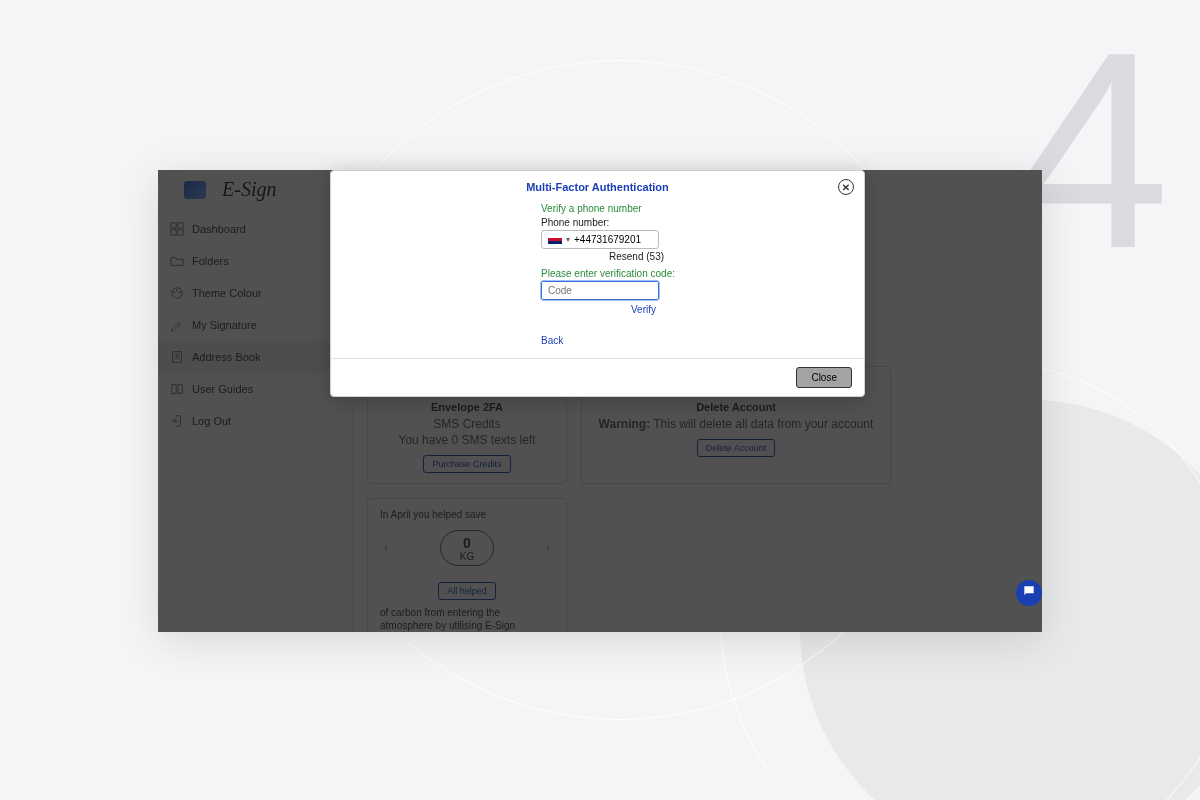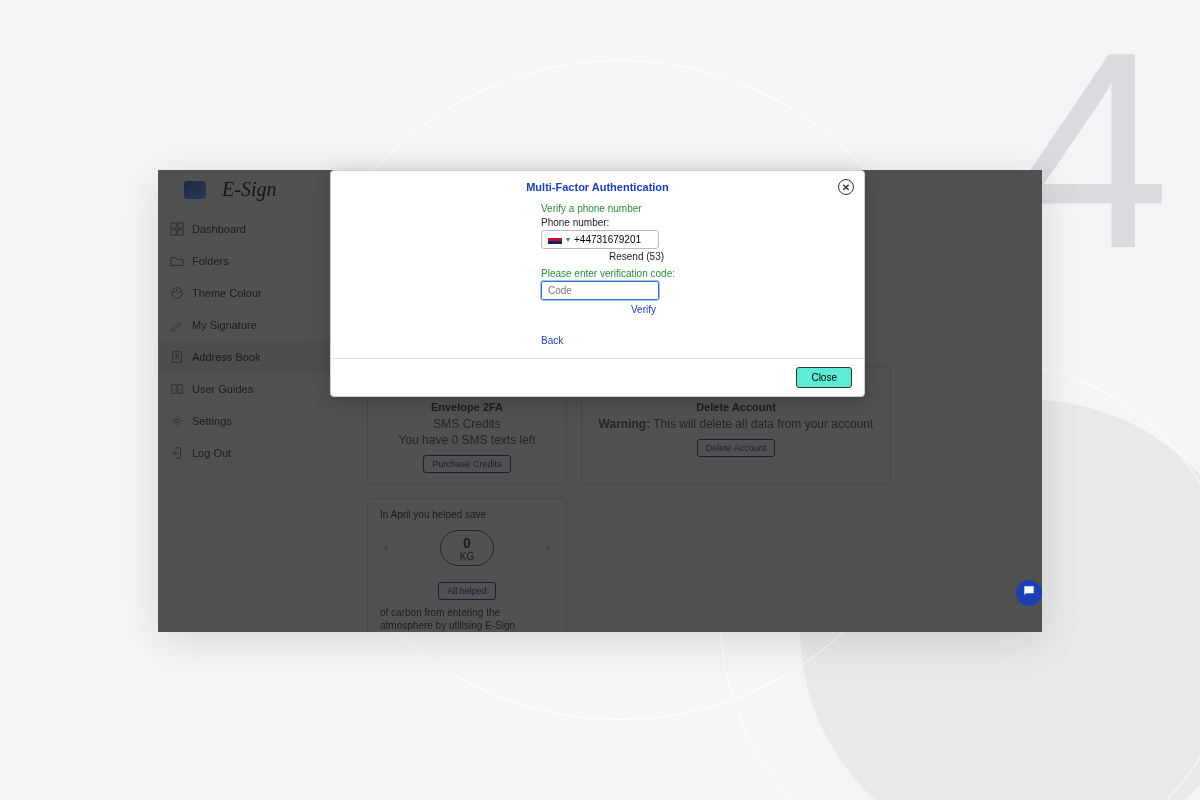--- a/index.html
+++ b/index.html
@@ -160,21 +160,21 @@
     width: 118px; font-size: 10px; color: #888;
   }
   .verify-link { font-size: 10px; color: #1a3fb5; padding-left: 90px; display:inline-block; margin-top:4px; cursor:pointer;}
   .back-link  { font-size: 10px; color: #1a3fb5; display:inline-block; margin-top:20px; cursor:pointer;}
   .modal-footer {
     border-top: 1px solid #e2e2e2;
     display: flex; justify-content: flex-end;
     padding: 8px 12px;
   }
   .btn-close {
-    border: 1px solid #333; background:#5eead4;
+    border: 1px solid #333; background:#a3a3a3;
     padding: 4px 14px; font-size: 10px; border-radius: 3px;
     cursor: pointer;
   }
 
   
   .chat-fab {
     position: absolute;
     left: 1016px; top: 580px;
     width: 26px; height: 26px;
     background: #1a3fb5; border-radius: 50%;
@@ -247,29 +247,20 @@
       </span>
       <span>Address Book</span>
     </div>
     <div class="nav-item">
       <span class="nav-icon">
         <svg viewBox="0 0 16 16" width="14" height="14">
             <path d="M2 3h5v10H2zM9 3h5v10H9z" fill="none" stroke="#666"></path>
           </svg>
       </span>
       <span>User Guides</span>
-    </div>
-    <div class="nav-item">
-      <span class="nav-icon">
-        <svg viewBox="0 0 16 16" width="14" height="14">
-            <circle cx="8" cy="8" r="2" fill="none" stroke="#666"></circle>
-            <path d="M8 2v2M8 12v2M2 8h2M12 8h2M4 4l1.4 1.4M10.6 10.6L12 12M12 4l-1.4 1.4M5.4 10.6L4 12" stroke="#666"></path>
-          </svg>
-      </span>
-      <span>Settings</span>
     </div>
     <div class="nav-item">
       <span class="nav-icon">
         <svg viewBox="0 0 16 16" width="14" height="14">
             <path d="M6 2h6v12H6M2 8h7M7 5l-3 3 3 3" fill="none" stroke="#666"></path>
           </svg>
       </span>
       <span>Log Out</span>
     </div>
   </aside>

